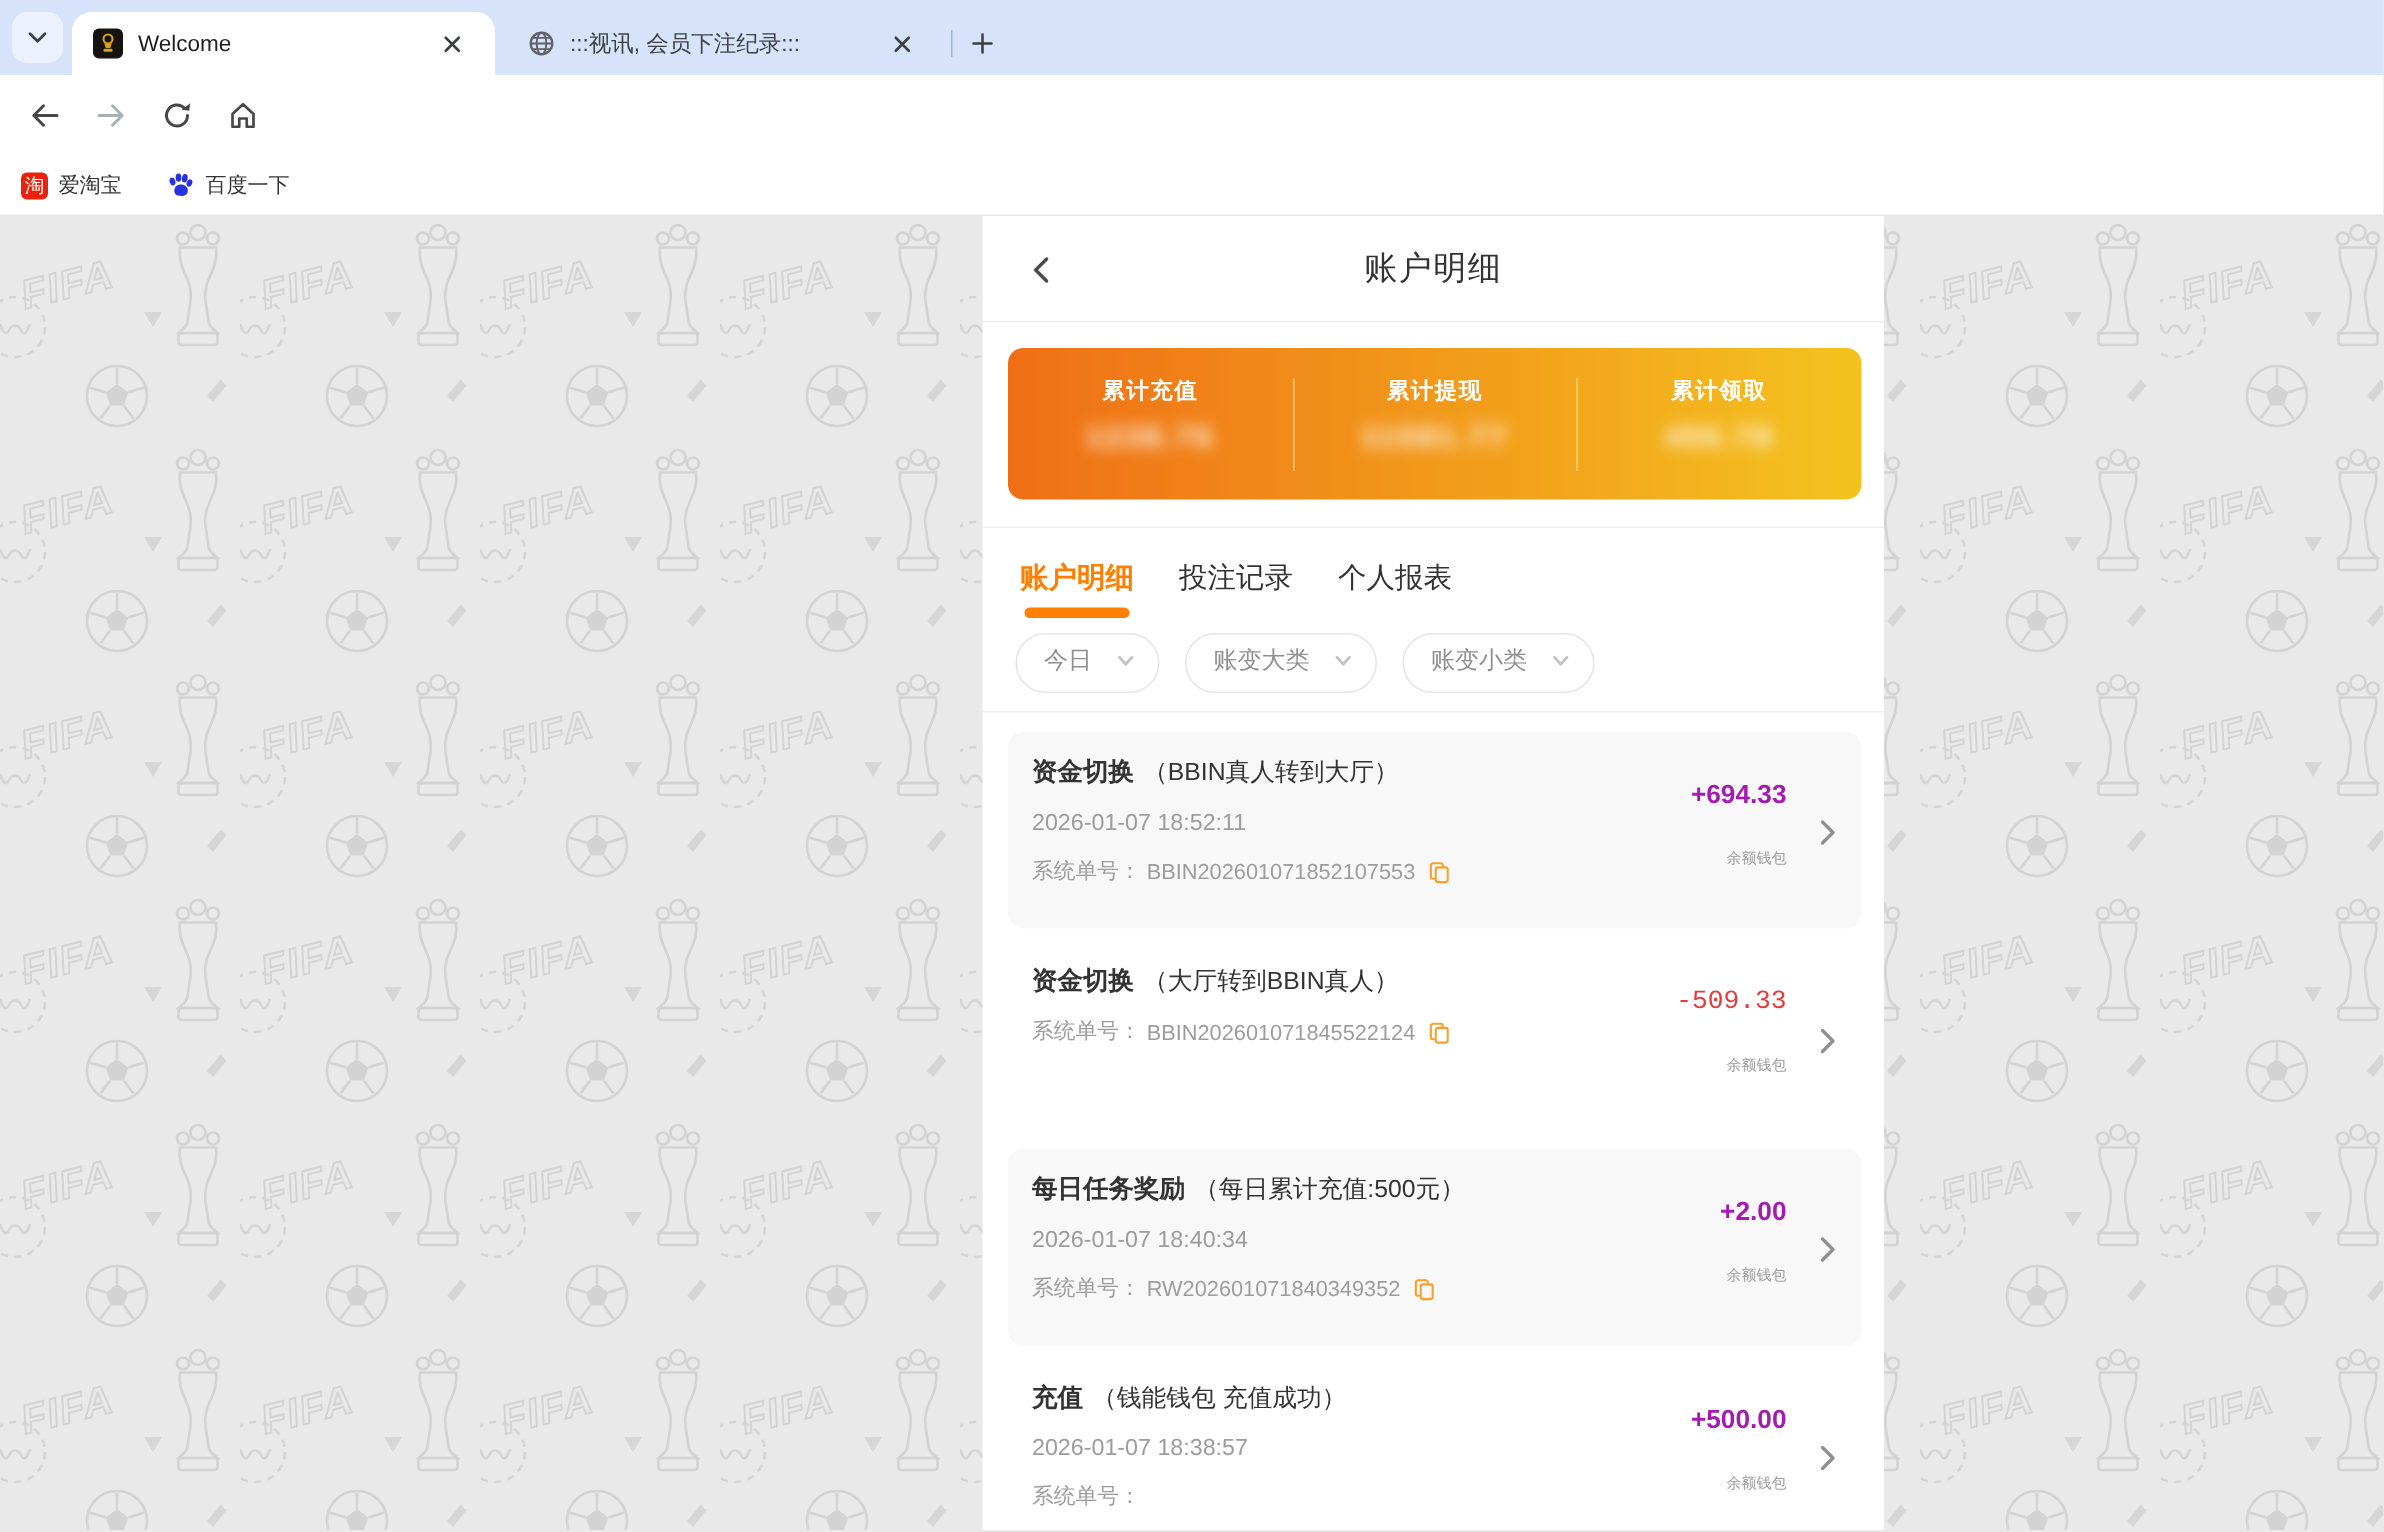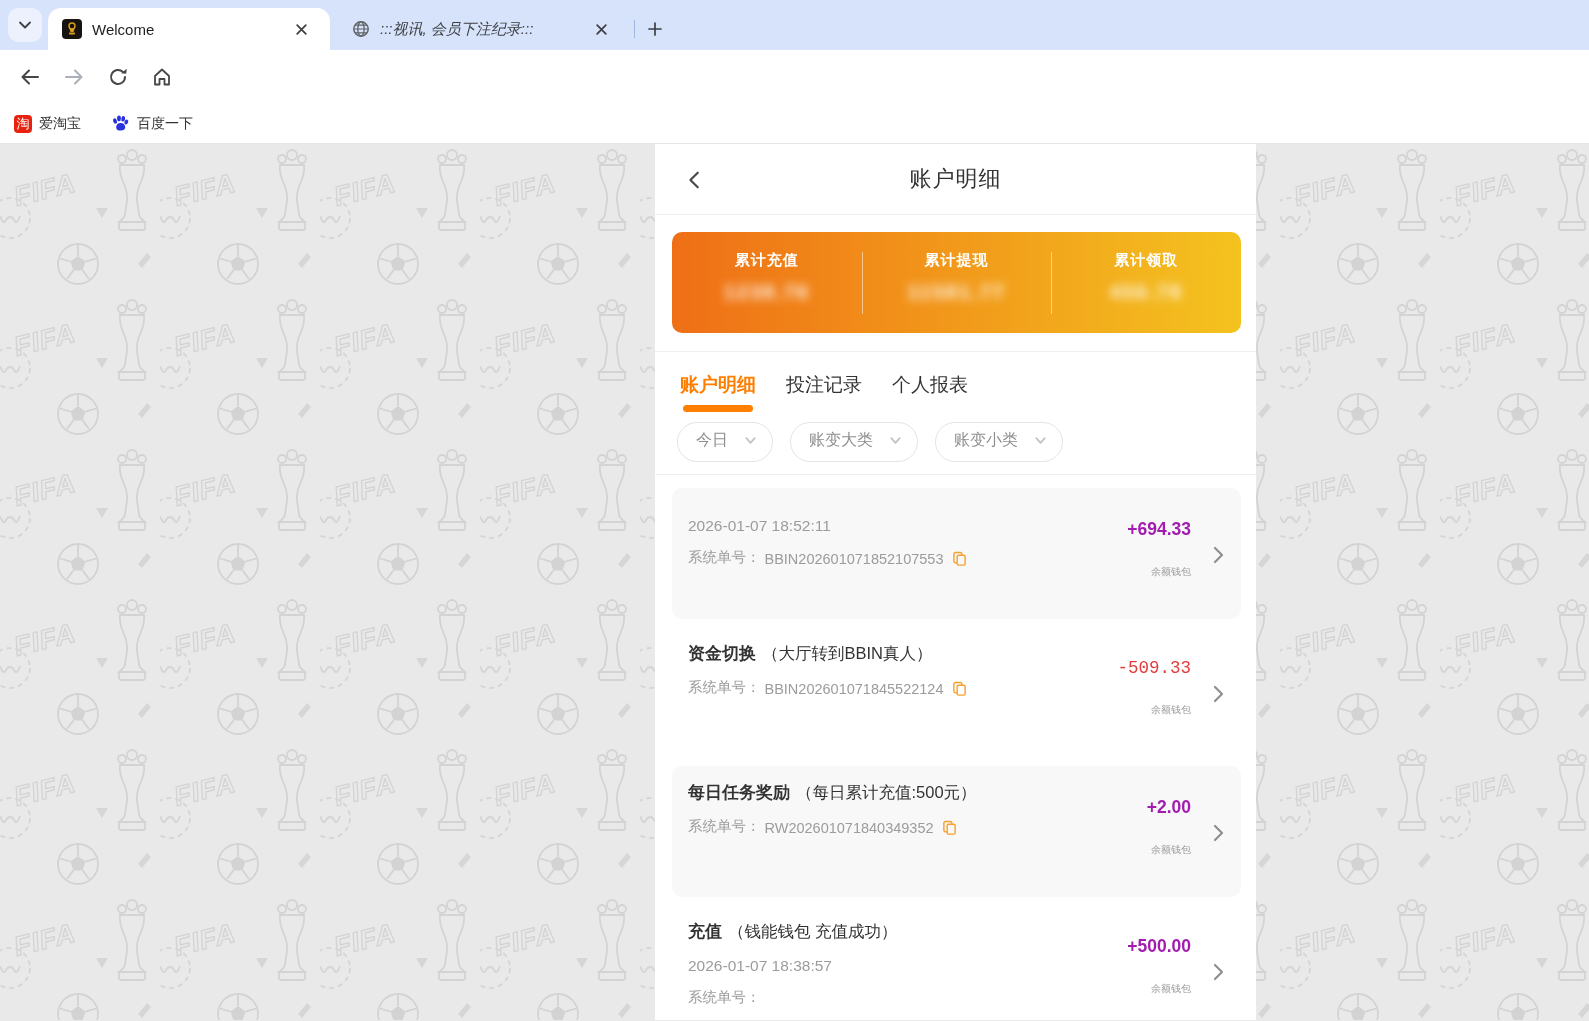--- a/index.html
+++ b/index.html
@@ -8,21 +8,21 @@
 
   
   .tabstrip { height:50px; background:#d7e3fb; display:flex; align-items:flex-end; position:relative; }
   .tabsearch-btn { position:absolute; left:8px; top:8px; width:34px; height:34px; border-radius:10px;
     background:#ecf1fd; display:flex; align-items:center; justify-content:center; }
   .tab { height:42px; display:flex; align-items:center; padding:0 20px 0 14px; }
   .tab.active { background:#ffffff; border-radius:13px 13px 0 0; margin-left:48px; width:282px; }
   .tab.inactive { width:292px; margin-left:8px; }
   .tab .title { font-size:15px; color:#1f1f1f; margin-left:10px; flex:1; white-space:nowrap;
     overflow:hidden; }
-  .tab.inactive .title { color:#3c4043;font-style:italic; }
+  .tab.inactive .title { color:#3c4043; }
   .tab-close { width:18px; height:18px; display:flex; align-items:center; justify-content:center; border-radius:50%; }
   .favicon { width:20px; height:20px; border-radius:4px; background:#161310; display:flex;
     align-items:center; justify-content:center; flex:0 0 auto; }
   .tab-divider { width:1px; height:18px; background:#9fb8e0; margin:0 6px 12px 4px; }
   .newtab-btn { width:28px; height:28px; margin-bottom:7px; display:flex; align-items:center; justify-content:center; border-radius:50%; }
 
   .toolbar { height:54px; background:#ffffff; display:flex; align-items:center; padding:0 8px; }
   .nav-btn { width:40px; height:40px; display:flex; align-items:center; justify-content:center; border-radius:50%; margin:0 2px; }
   .omnibox { flex:1; height:39px; margin-left:10px; margin-right:4px; background:#ecEFF7; background:#eceff7;
     border-radius:20px; display:flex; align-items:center; padding:0 14px; }
@@ -260,20 +260,23 @@
           </svg>
       </div>
     </div>
 
     <div class="filters-divider"></div>
 
     <div class="record-list">
 
       <div class="record">
         <div class="rec-left">
+          <div class="rec-title-row">
+            <span class="rec-title">资金切换</span><span class="rec-desc">（BBIN真人转到大厅）</span>
+          </div>
           <div class="rec-date">2026-01-07 18:52:11</div>
           <div class="rec-order">
             <span>系统单号：</span>
               <span class="order-no">BBIN202601071852107553</span>
             <span class="copy-btn">
               <svg width="15" height="16" viewBox="0 0 16 17">
                   <rect x="5.5" y="4.5" width="8.5" height="10.5" rx="1.5" fill="none" stroke="#f7a02b" stroke-width="1.5"></rect>
                   <path d="M10.5 4.5 V3.2 A1.6 1.6 0 0 0 8.9 1.6 H3.6 A1.6 1.6 0 0 0 2 3.2 V11 a1.6 1.6 0 0 0 1.6 1.6 H5.5" fill="none" stroke="#f7a02b" stroke-width="1.5"></path>
                 </svg>
             </span>
@@ -319,20 +322,21 @@
               </svg>
           </span>
         </div>
       </div>
 
       <div class="record">
         <div class="rec-left">
           <div class="rec-title-row">
             <span class="rec-title">每日任务奖励</span><span class="rec-desc">（每日累计充值:500元）</span>
           </div>
+          <div class="rec-date">2026-01-07 18:40:34</div>
           <div class="rec-order">
             <span>系统单号：</span>
               <span class="order-no">RW202601071840349352</span>
             <span class="copy-btn">
               <svg width="15" height="16" viewBox="0 0 16 17">
                   <rect x="5.5" y="4.5" width="8.5" height="10.5" rx="1.5" fill="none" stroke="#f7a02b" stroke-width="1.5"></rect>
                   <path d="M10.5 4.5 V3.2 A1.6 1.6 0 0 0 8.9 1.6 H3.6 A1.6 1.6 0 0 0 2 3.2 V11 a1.6 1.6 0 0 0 1.6 1.6 H5.5" fill="none" stroke="#f7a02b" stroke-width="1.5"></path>
                 </svg>
             </span>
           </div>

